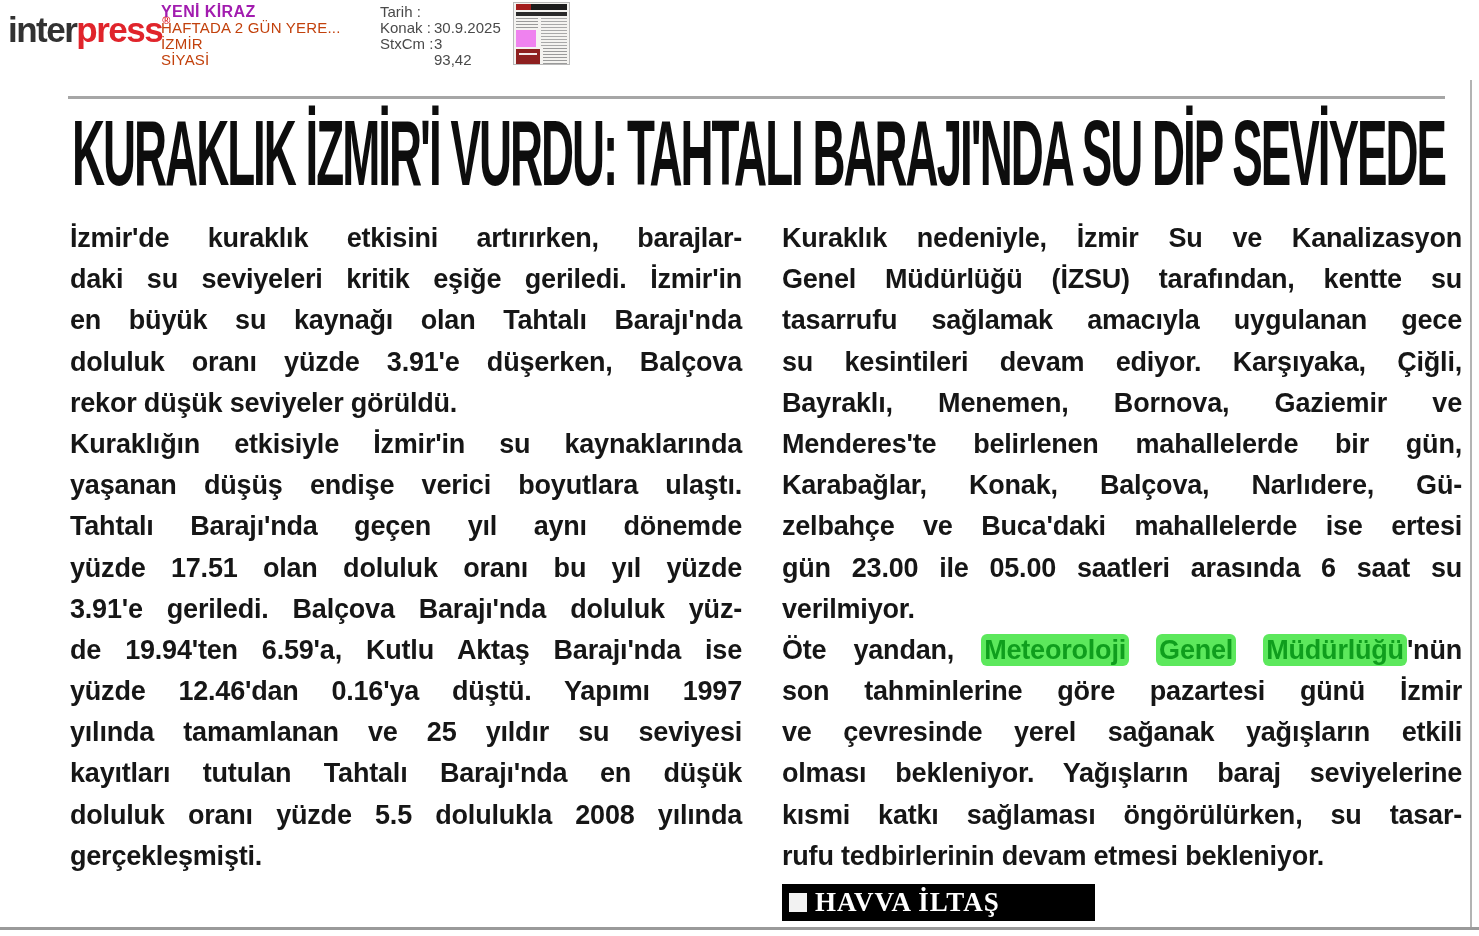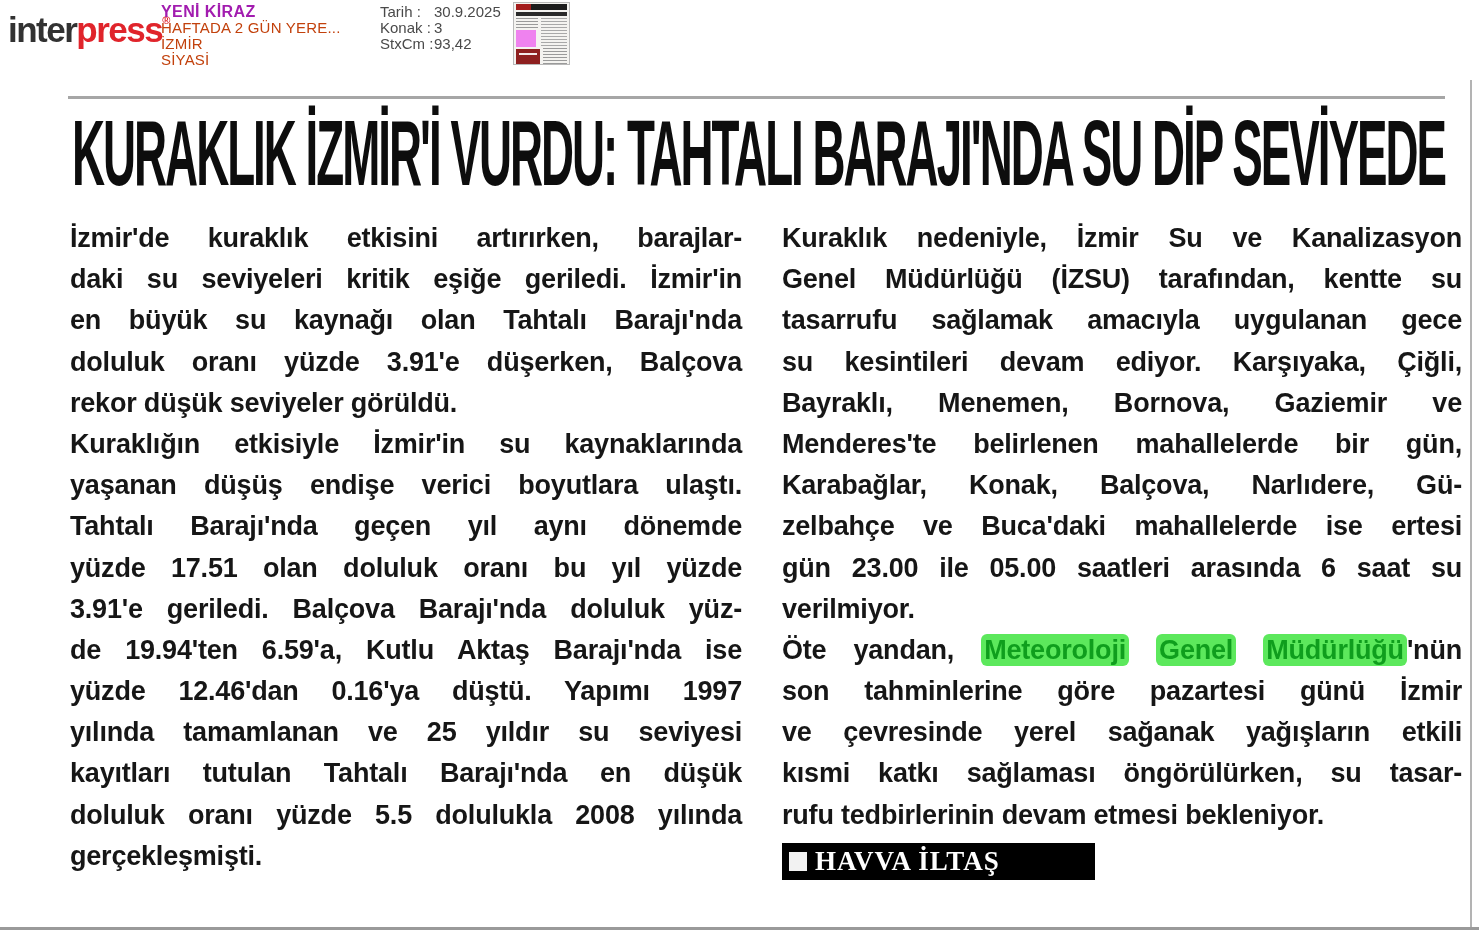--- a/index.html
+++ b/index.html
@@ -17,21 +17,21 @@
   .logo .p2 { color:#e0242b; }
   .logo .reg { color:#e0242b; font-size:11px; vertical-align:18px; letter-spacing:0; }
 
   .pub { position:absolute; left:161px; top:4px; line-height:16px; }
   .pub .name { font-size:16px; font-weight:bold; color:#a21caf; letter-spacing:.4px; }
   .pub .sub  { font-size:15px; color:#c2410c; letter-spacing:.2px; }
 
   .meta { position:absolute; left:380px; top:4px; line-height:16px; }
   .meta .row { position:relative; height:16px; font-size:15px; color:#4a4a4a; }
   .meta .lab { display:inline-block; }
-  .meta .val { position:absolute; left:54px; top:0; white-space:nowrap; }
+  .meta .val { position:absolute; left:54px; top:16px; white-space:nowrap; }
 
   
   .thumb { position:absolute; left:513px; top:2px; width:57px; height:63px;
     background:#f4f3f0; border:1px solid #b9b9b9; overflow:hidden; }
   .thumb .masthead { position:absolute; left:2px; top:1px; right:2px; height:6px;
     background:linear-gradient(90deg,#a41d1d 0 30%,#1d1d1d 30% 100%); }
   .thumb .headline-strip { position:absolute; left:2px; top:9px; right:2px; height:4px; background:#2a2a2a; }
   .thumb .txt-l { position:absolute; left:2px; top:15px; width:22px; height:10px;
     background:repeating-linear-gradient(#9a9a9a 0 1px, transparent 1px 3px); }
   .thumb .txt-r { position:absolute; left:27px; top:15px; right:2px; height:28px;
@@ -145,20 +145,21 @@
       <div class="body-line"><span>su kesintileri devam ediyor. Karşıyaka, Çiğli,</span></div>
       <div class="body-line"><span>Bayraklı, Menemen, Bornova, Gaziemir ve</span></div>
       <div class="body-line"><span>Menderes'te belirlenen mahallelerde bir gün,</span></div>
       <div class="body-line"><span>Karabağlar, Konak, Balçova, Narlıdere, Gü-</span></div>
       <div class="body-line"><span>zelbahçe ve Buca'daki mahallelerde ise ertesi</span></div>
       <div class="body-line"><span>gün 23.00 ile 05.00 saatleri arasında 6 saat su</span></div>
       <div class="body-line line-end"><span>verilmiyor.</span></div>
       <div class="body-line"><span>Öte yandan, </span><span class="hl">Meteoroloji</span><span> </span><span class="hl">Genel</span><span> </span><span class="hl">Müdürlüğü</span><span>'nün</span></div>
       <div class="body-line"><span>son tahminlerine göre pazartesi günü İzmir</span></div>
       <div class="body-line"><span>ve çevresinde yerel sağanak yağışların etkili</span></div>
+      <div class="body-line"><span>olması bekleniyor. Yağışların baraj seviyelerine</span></div>
       <div class="body-line"><span>kısmi katkı sağlaması öngörülürken, su tasar-</span></div>
       <div class="body-line line-end"><span>rufu tedbirlerinin devam etmesi bekleniyor.</span></div>
     </div>
   <div class="byline">
     <div class="sq"></div>
     <div class="nm">HAVVA İLTAŞ</div>
   </div>
 </div>
 
 </body></html>

